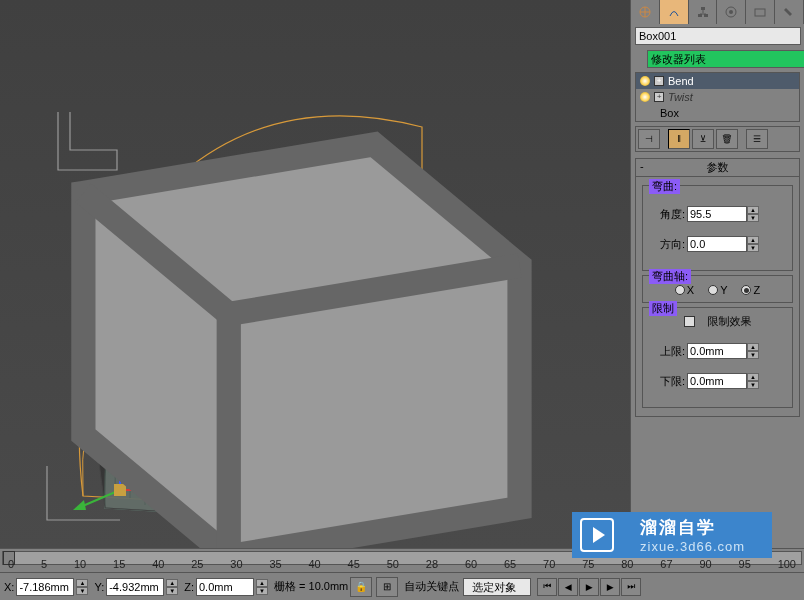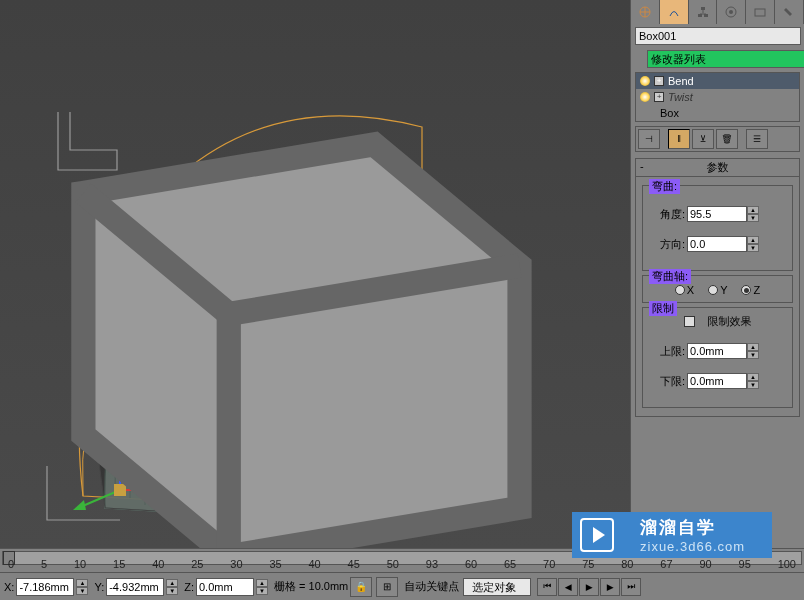--- a/index.html
+++ b/index.html
@@ -278,21 +278,21 @@
       <span>5</span>
       <span>10</span>
       <span>15</span>
       <span>40</span>
       <span>25</span>
       <span>30</span>
       <span>35</span>
       <span>40</span>
       <span>45</span>
       <span>50</span>
-      <span>93</span>
+      <span>28</span>
       <span>60</span>
       <span>65</span>
       <span>70</span>
       <span>75</span>
       <span>80</span>
       <span>67</span>
       <span>90</span>
       <span>95</span>
       <span>100</span>
     </div>

